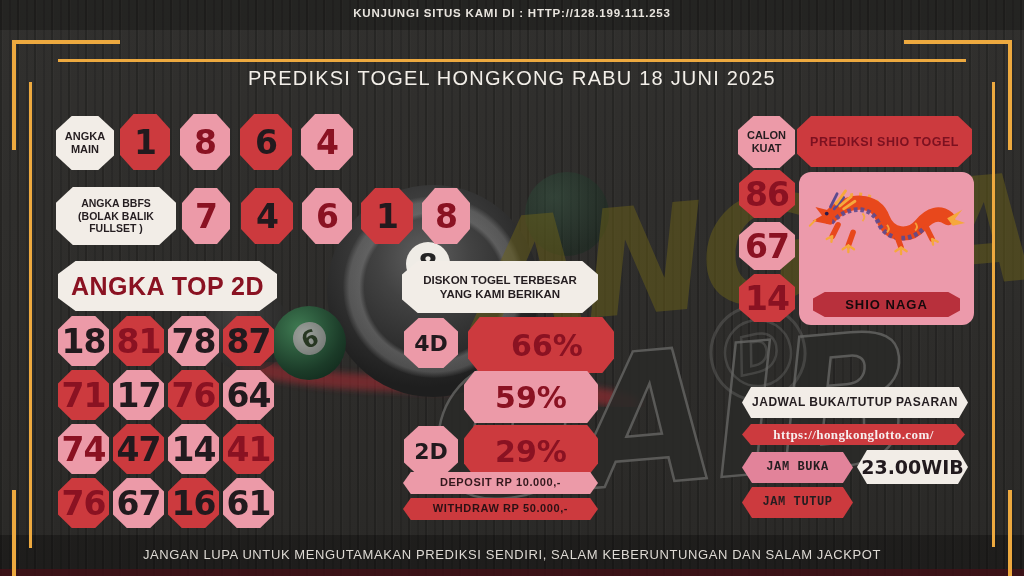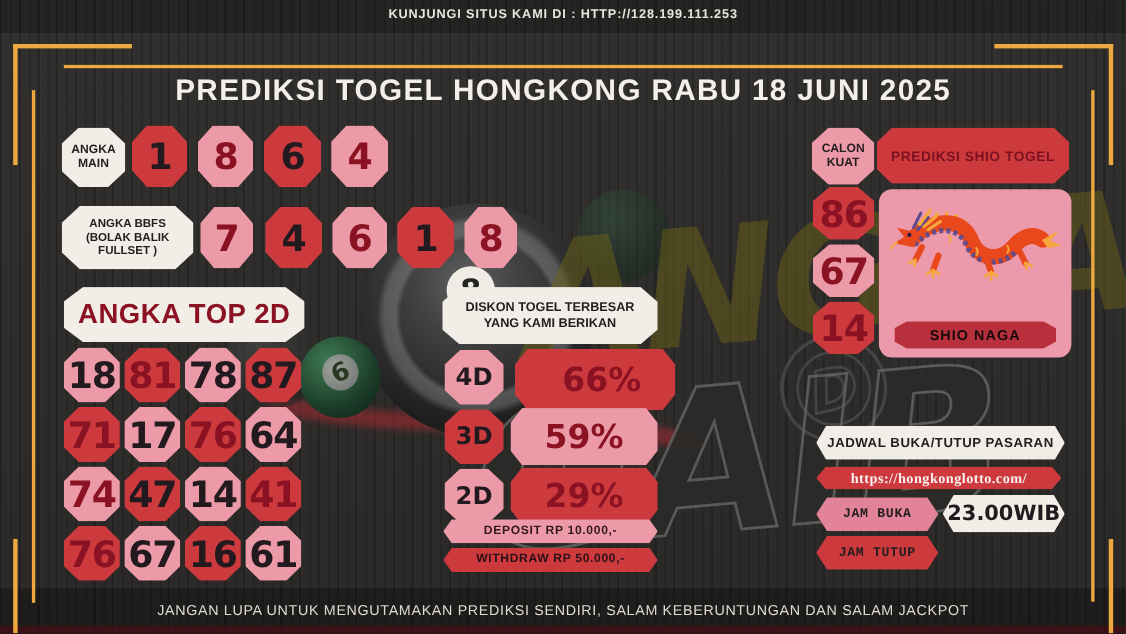--- a/index.html
+++ b/index.html
@@ -28,21 +28,21 @@
   .maroon{color:#8a1222;}
   .num{font-family:"DejaVu Sans", sans-serif;font-weight:bold;}
   .lbl{font-weight:bold;color:#241d20;text-align:center;line-height:1.22;}
   .gold{background:#eda93f;}
   
   .cell{display:flex;align-items:center;justify-content:center;font-size:33px;letter-spacing:-1px;}
   
   #top2d-grid{display:grid;grid-template-columns:repeat(4,51px);grid-template-rows:repeat(4,50px);gap:4px;}
   
   #site-link-text{width:100%;text-align:center;color:#e9e5df;font-weight:bold;font-size:11.5px;letter-spacing:.8px;}
-  #main-title{width:100%;text-align:center;color:#f3efe9;font-weight:bold;font-size:27px;letter-spacing:1.2px;}
+  #main-title{width:100%;text-align:center;color:#f3efe9;font-weight:normal;font-size:20px;letter-spacing:1.2px;}
   #footer-text{width:100%;text-align:center;color:#dedad4;font-size:13px;letter-spacing:.6px;}
   .shade{pointer-events:none;}
 </style>
 </head>
 <body>
 
 <div id="stage">
 
   <div class="abs shade" style="left:0;top:0;width:1024px;height:30px;background:rgba(0,0,0,.25);z-index:1;"></div>
   <div class="abs shade" style="left:0;top:535px;width:1024px;height:41px;background:rgba(0,0,0,.28);z-index:1;"></div>
@@ -142,21 +142,20 @@
   </div>
 
   <div class="abs chamfer whitebg flexc lbl" style="left:402px;top:261px;width:196px;height:52px;font-size:11.5px;z-index:6;">
     <div>
       <div>DISKON TOGEL TERBESAR</div>
       <div>YANG KAMI BERIKAN</div>
     </div>
   </div>
   <div class="abs oct cell num pink dark" style="left:404px;top:318px;width:54px;height:50px;font-size:22px;letter-spacing:0;z-index:6;">4D</div>
   <div class="abs chamfer cell num red maroon" style="left:468px;top:317px;width:134px;height:56px;font-size:30px;letter-spacing:0;z-index:6;padding-left:12px;">66%</div>
-  <div class="abs oct cell num red dark" style="left:404px;top:372px;width:54px;height:50px;font-size:22px;letter-spacing:0;z-index:6;">3D</div>
   <div class="abs chamfer cell num pink maroon" style="left:464px;top:371px;width:134px;height:52px;font-size:30px;letter-spacing:0;z-index:6;">59%</div>
   <div class="abs oct cell num pink dark" style="left:404px;top:426px;width:54px;height:50px;font-size:22px;letter-spacing:0;z-index:6;">2D</div>
   <div class="abs chamfer cell num red maroon" style="left:464px;top:425px;width:134px;height:52px;font-size:30px;letter-spacing:0;z-index:6;">29%</div>
   <div class="abs hexb pink flexc" style="left:403px;top:472px;width:195px;height:22px;z-index:6;">
     <span class="lbl" style="font-size:11px;letter-spacing:.6px;color:#33171c;">DEPOSIT RP 10.000,-</span>
   </div>
   <div class="abs hexb red flexc" style="left:403px;top:498px;width:195px;height:22px;z-index:6;">
     <span class="lbl" style="font-size:11px;letter-spacing:.6px;color:#2b1014;">WITHDRAW RP 50.000,-</span>
   </div>
 

